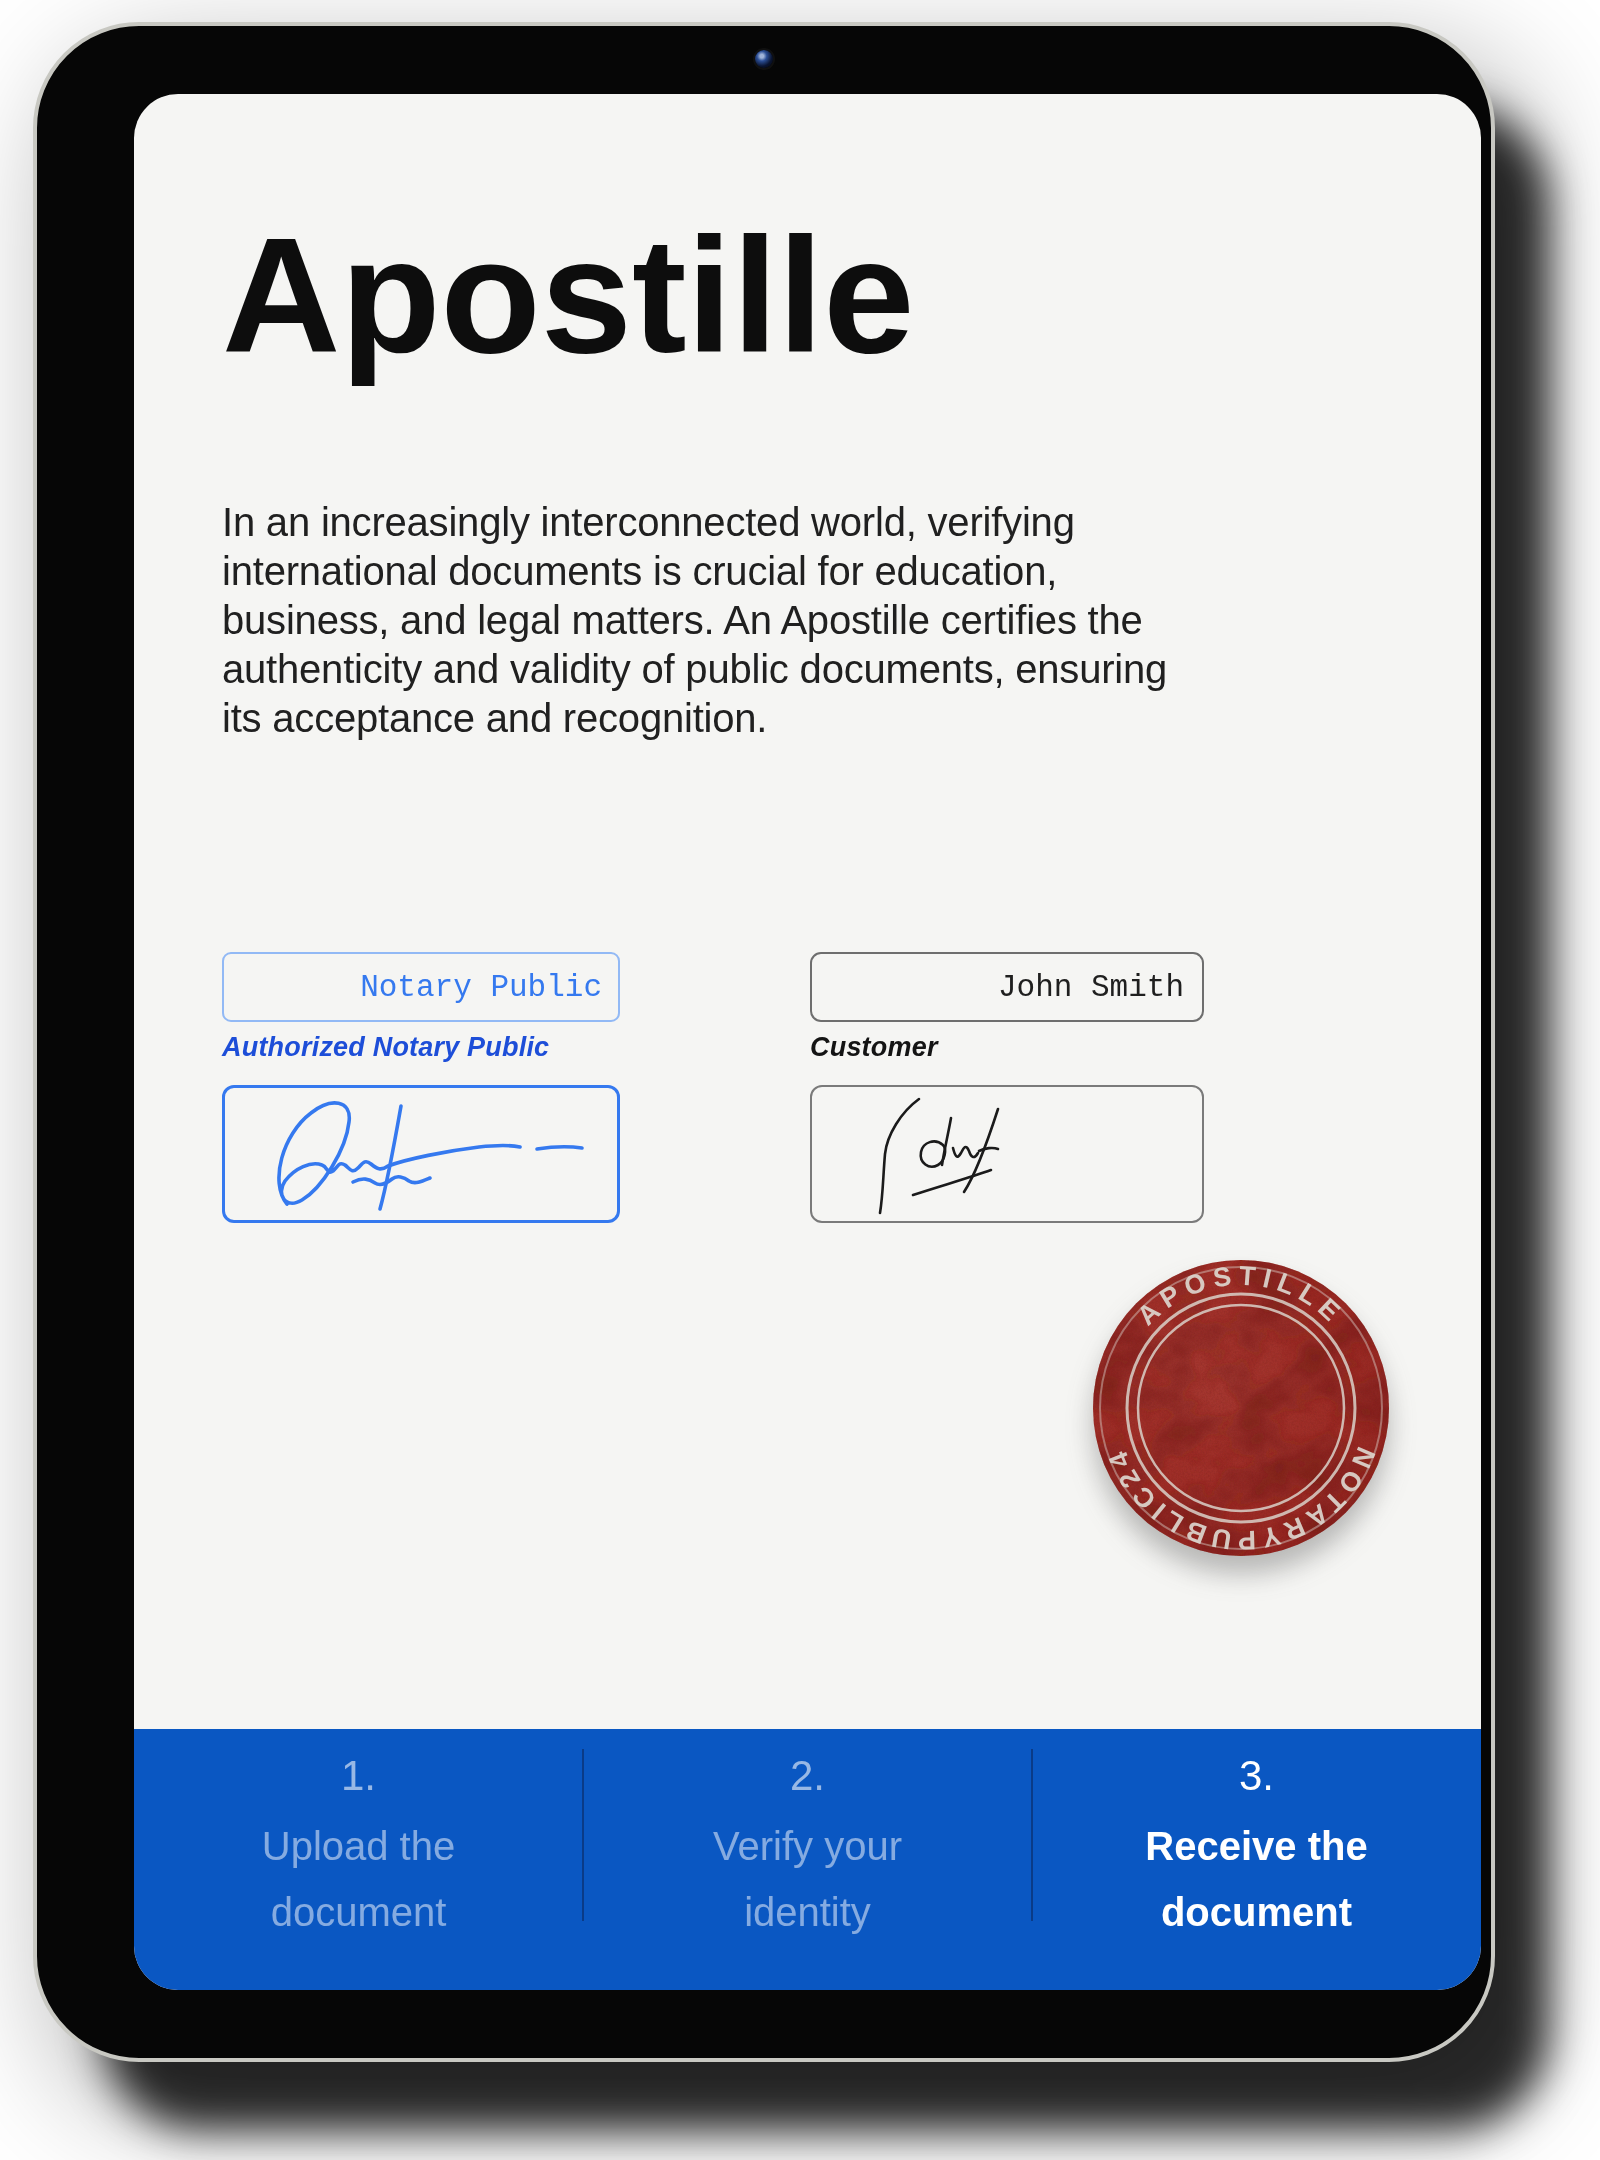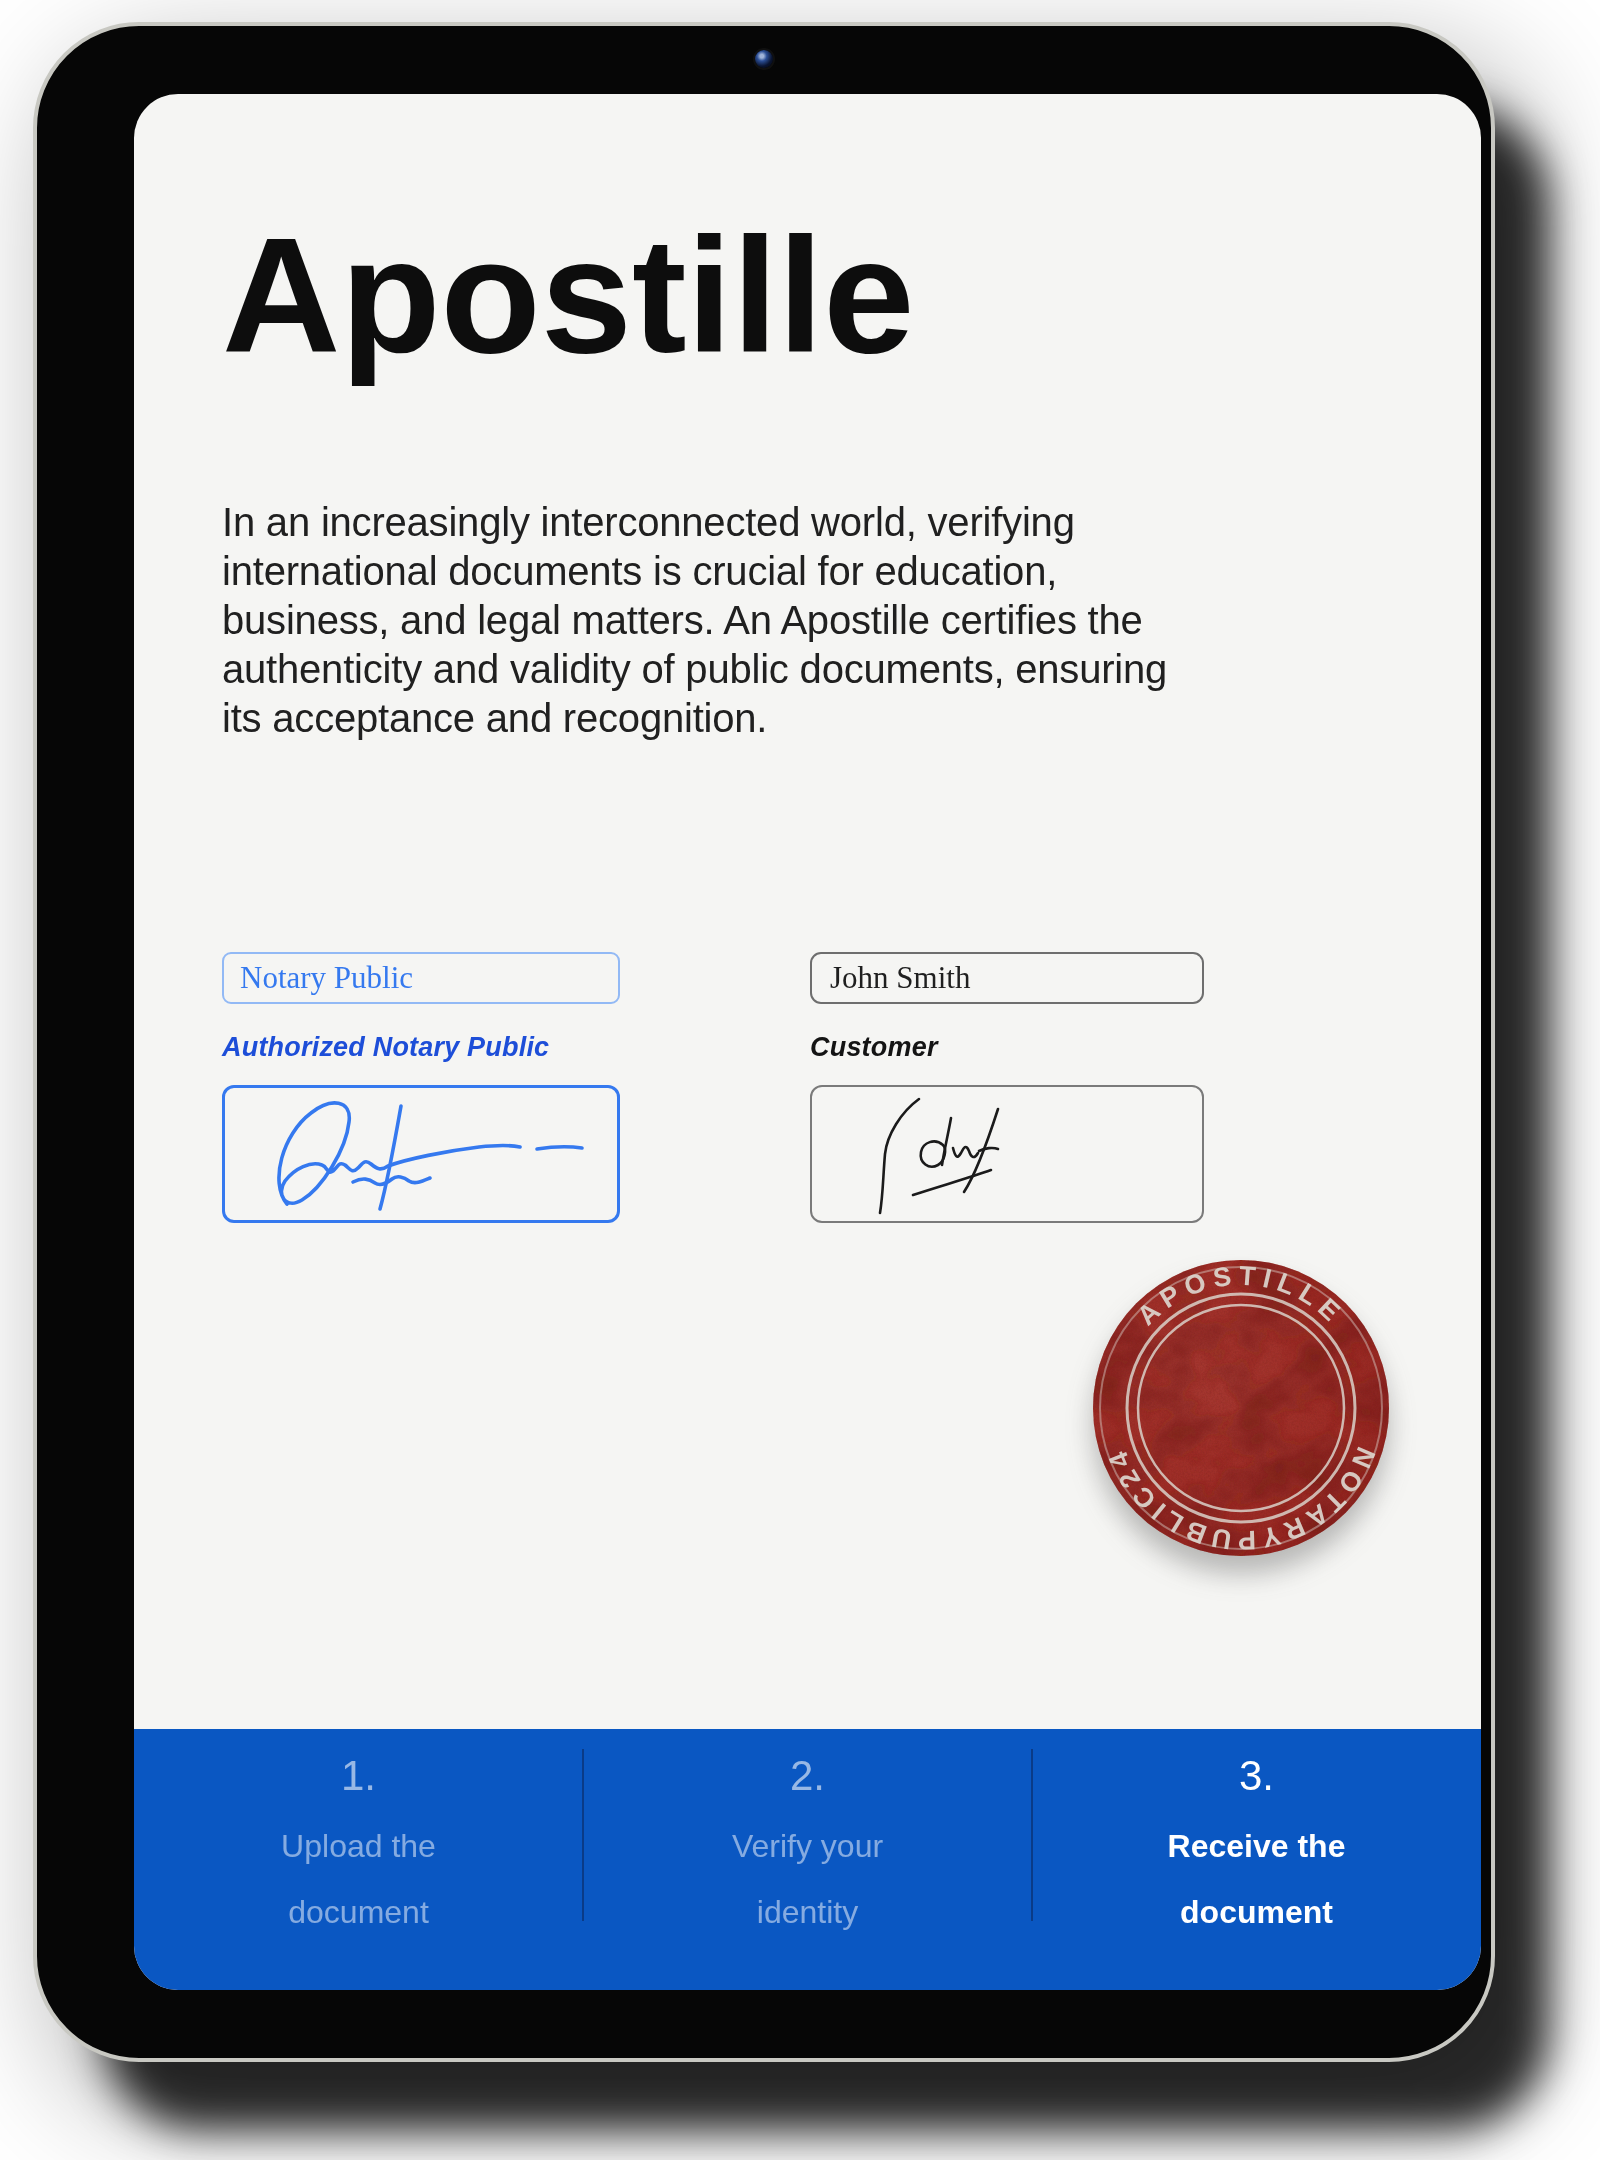--- a/index.html
+++ b/index.html
@@ -27,22 +27,22 @@
   
   .page-title{
     position:absolute;left:88px;top:120px;margin:0;
     font-size:164px;line-height:1;font-weight:700;letter-spacing:0px;color:#0d0d0d;
   }
   .intro{
     position:absolute;left:88px;top:404px;
     font-size:40px;line-height:49px;color:#202020;letter-spacing:-0.2px;
   }
   .name-input{
-    position:absolute;top:858px;height:52px;box-sizing:border-box;
-    background:transparent;font-family:Liberation Serif, serif;font-size:31px;outline:none;
+    position:absolute;top:858px;height:70px;box-sizing:border-box;
+    background:transparent;font-family:Liberation Mono, monospace;font-size:31px;outline:none;text-align:right;
   }
   .name-input.notary{
     left:88px;width:398px;border:2px solid #92b9f5;border-radius:9px;
     color:#3579ef;padding:0 16px;
   }
   .name-input.customer{
     left:676px;width:394px;border:2px solid #6e6e6e;border-radius:11px;
     color:#1f1f1f;padding:0 18px;
   }
   .role-label{
@@ -65,21 +65,21 @@
   .steps-bar{
     position:absolute;left:0;top:1635px;width:1347px;height:261px;
     background:#0a57c2;display:flex;
   }
   .step{
     flex:1;display:flex;flex-direction:column;align-items:center;
     padding-top:24px;box-sizing:border-box;cursor:pointer;
   }
   .step-number{font-size:42px;line-height:1.1;color:rgba(255,255,255,0.58);font-weight:400;}
   .step-lines{margin-top:14px;text-align:center;}
-  .step-line{font-size:32px;line-height:66px;color:rgba(255,255,255,0.5);font-weight:400;}
+  .step-line{font-size:40px;line-height:66px;color:rgba(255,255,255,0.5);font-weight:400;}
   .step.active .step-number{color:#ffffff;}
   .step.active .step-line{color:#ffffff;font-weight:700;}
   .step-divider{
     position:absolute;top:20px;width:2px;height:172px;background:rgba(9,32,78,0.5);
   }
   .step-divider.d1{left:448px;}
   .step-divider.d2{left:897px;}
 </style>
 </head>
 <body>

